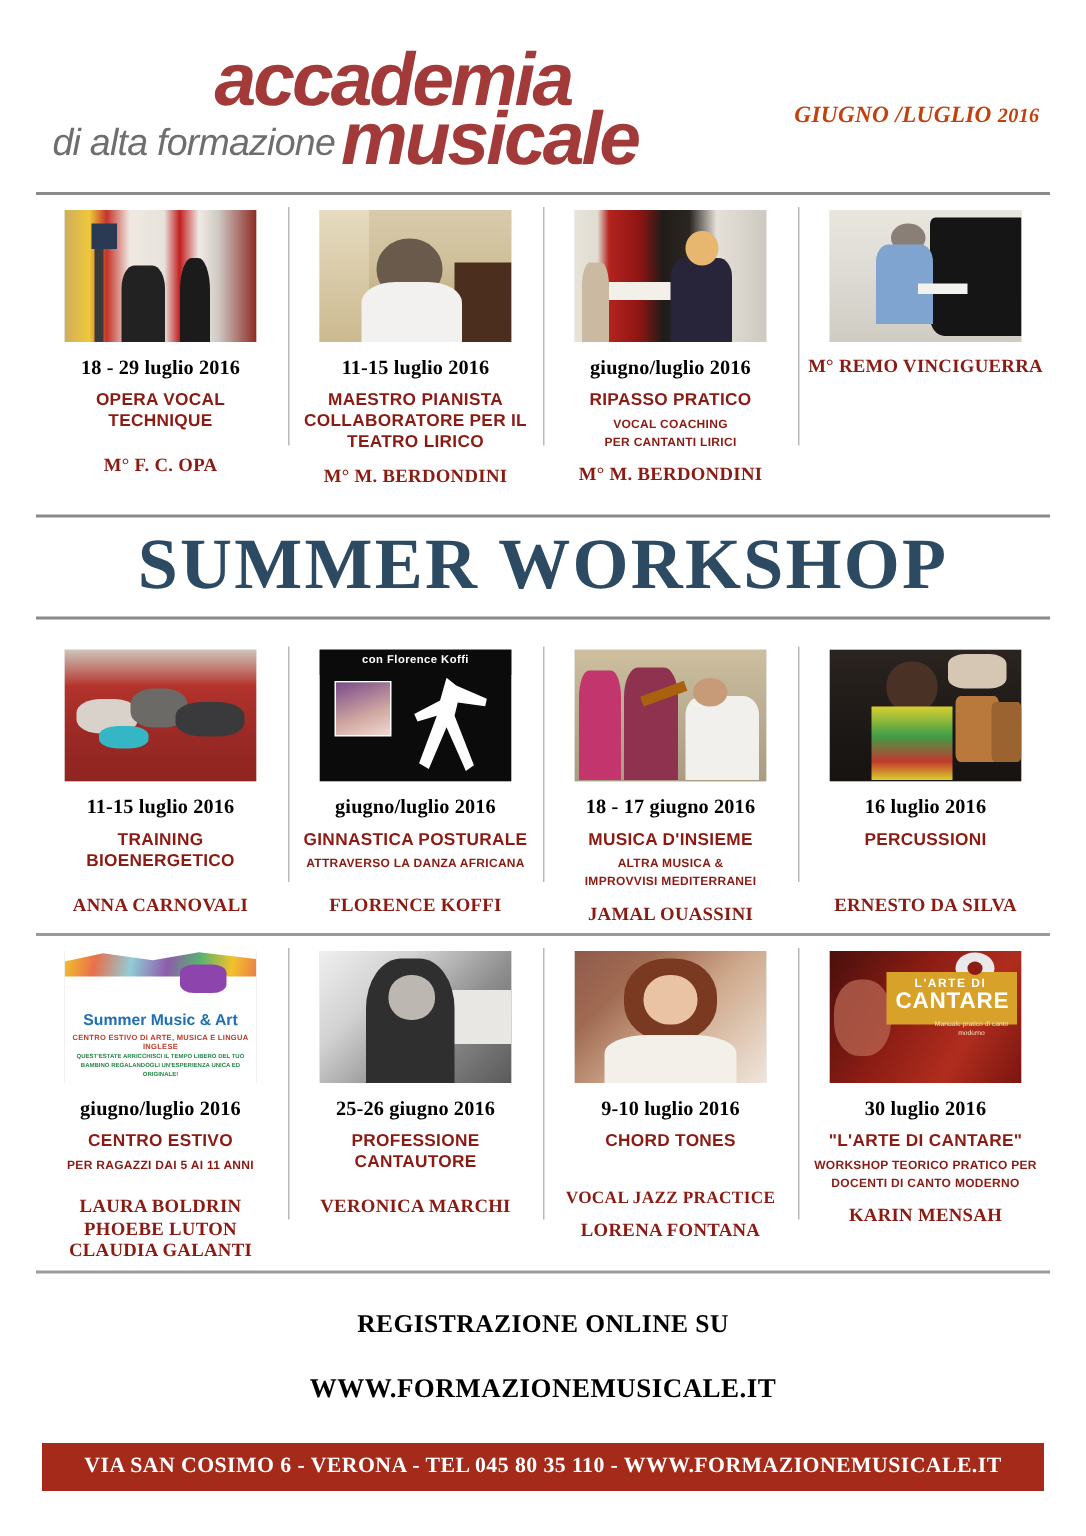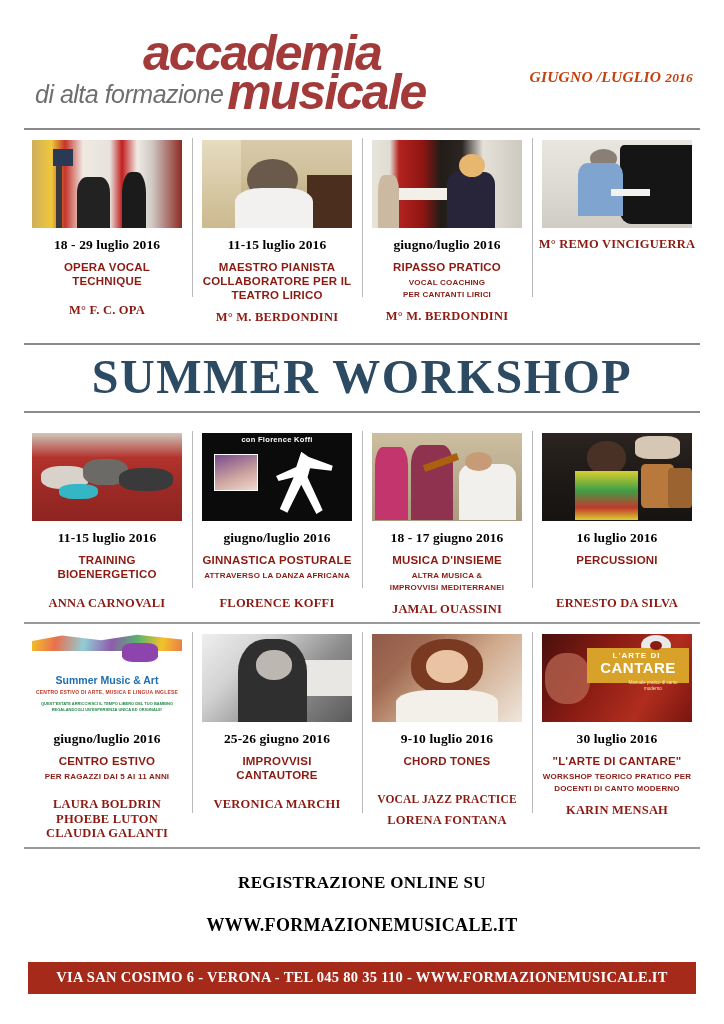--- a/index.html
+++ b/index.html
@@ -61,21 +61,21 @@
     padding:10px 6px 6px 6px;
     text-align:center;
     position:relative;
   }
   .cell + .cell::before{
     content:"";
     position:absolute;left:0;top:8px;bottom:34px;
     border-left:1px solid #b9b9b9;
   }
   .thumb{
-    width:150px;height:88px;margin:0 auto 9px auto;
+    width:128px;height:88px;margin:0 auto 9px auto;
     position:relative;overflow:hidden;
     background:#dcdcdc;
   }
   .date{
     font-family:"Liberation Serif",serif;
     font-weight:bold;font-size:13.5px;color:#000;
     margin-bottom:7px;letter-spacing:0.1px;
   }
   .title{
     font-family:"Liberation Sans",sans-serif;
@@ -468,21 +468,21 @@
       <div class="thumb">
         <div class="ph p10">
             <i class="c"></i>
             <i class="a"></i>
             <i class="b"></i>
           </div>
       </div>
       <div class="cell-body">
         <div class="date">25-26 giugno 2016</div>
         <div class="title">
-          <div>IMPROVVISI</div>
+          <div>PROFESSIONE</div>
           <div>CANTAUTORE</div>
         </div>
       </div>
       <div class="teacher">
         <div>VERONICA MARCHI</div>
       </div>
     </div>
 
     <div class="cell">
       <div class="thumb">

